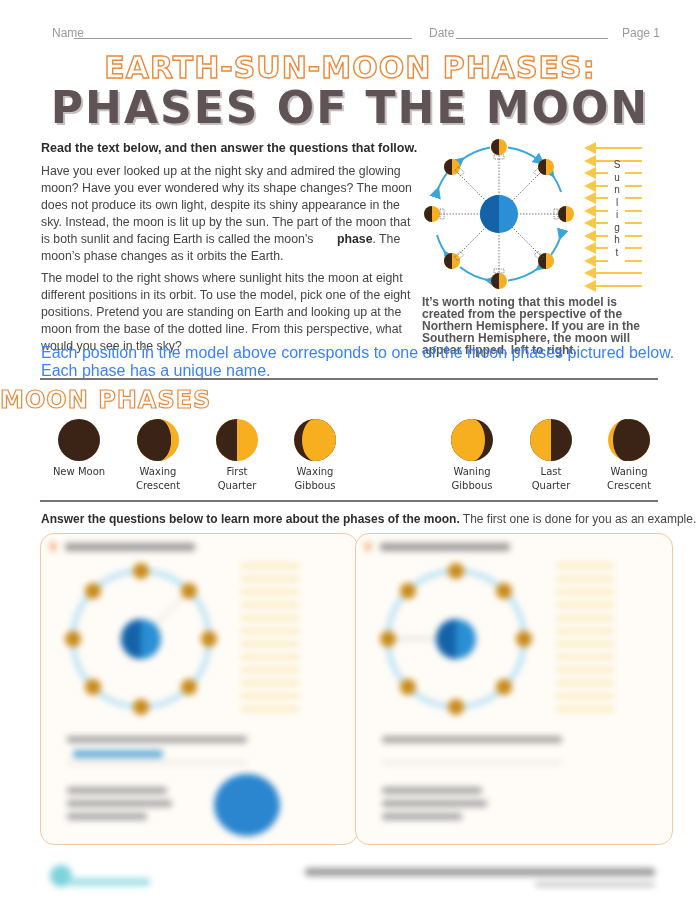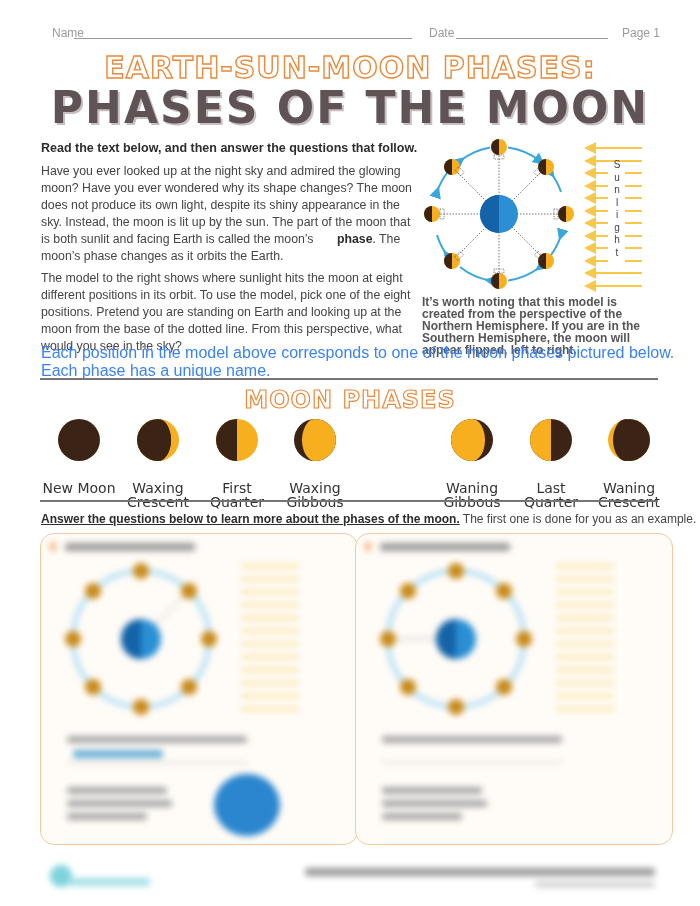--- a/index.html
+++ b/index.html
@@ -16,29 +16,29 @@
   .intro-head { position: absolute; top: 141px; left: 41px; font-size: 12.5px; font-weight: bold; color: #2d2d2d; }
   .para { position: absolute; left: 41px; width: 372px; font-size: 12.3px; line-height: 17px; color: #444; }
   .para b { color: #2d2d2d; padding-left: 20px; }
 
   .diagram { position: absolute; left: 420px; top: 135px; width: 260px; height: 160px; }
   .note { position: absolute; left: 422px; top: 296px; width: 240px; font-size: 12px; line-height: 12px; font-weight: bold; color: #555; }
 
   .corr { position: absolute; top: 344px; left: 41px; font-size: 16px; color: #3b82f6; }
   .rule { position: absolute; left: 40px; right: 42px; height: 2px; background: #7a7274; }
 
-  .phases-title { position: absolute; top: 386px; left: 0; width: 700px; text-align: center; font-family: "DejaVu Sans", sans-serif; font-weight: bold; font-size: 24px; letter-spacing: 1px; color: #ffffff; -webkit-text-stroke: 1.2px #ea8a3c; }
+  .phases-title { position: absolute; top: 386px; left: 0; width: 700px; font-family: "DejaVu Sans", sans-serif; font-weight: bold; font-size: 24px; letter-spacing: 1px; color: #ffffff; -webkit-text-stroke: 1.2px #ea8a3c; }
 
   .phases { position: absolute; top: 418px; left: 40px; width: 627px; height: 78px; }
   .phase { position: absolute; top: 0; width: 78px; text-align: center; }
   .phase svg { display: block; margin: 0 auto; }
-  .phase-label { margin-top: 19px; font-family: "DejaVu Sans", sans-serif; font-size: 14px; line-height: 14px; color: #333; }
+  .phase-label { margin-top: 3px; font-family: "DejaVu Sans", sans-serif; font-size: 10px; line-height: 14px; color: #333; }
 
   .answer-head { position: absolute; top: 512px; left: 41px; font-size: 12px; color: #444; }
-  .answer-head b { color: #2d2d2d; text-decoration: underline; }
+  .answer-head b { color: #2d2d2d; }
 
   .card { position: absolute; top: 533px; width: 318px; height: 312px; border: 1.5px solid #f1c9a2; border-radius: 14px; background: #fffcf7; overflow: hidden; }
   .card-inner { position: absolute; inset: 0; filter: blur(3px); }
   .card-title { position: absolute; left: 24px; top: 9px; width: 130px; height: 8px; background: #9c9c9c; border-radius: 3px; }
   .card-num { position: absolute; left: 9px; top: 8px; width: 6px; height: 9px; background: #f3b07a; border-radius: 2px; }
   .q-bar { position: absolute; height: 7px; background: #a7a7a7; border-radius: 3px; }
   .ans-line { position: absolute; height: 1px; background: #bbb; }
   .ans-text { position: absolute; height: 8px; background: #6aaed6; border-radius: 3px; }
 
   .footer { position: absolute; top: 860px; left: 0; width: 700px; height: 46px; filter: blur(3px); }

